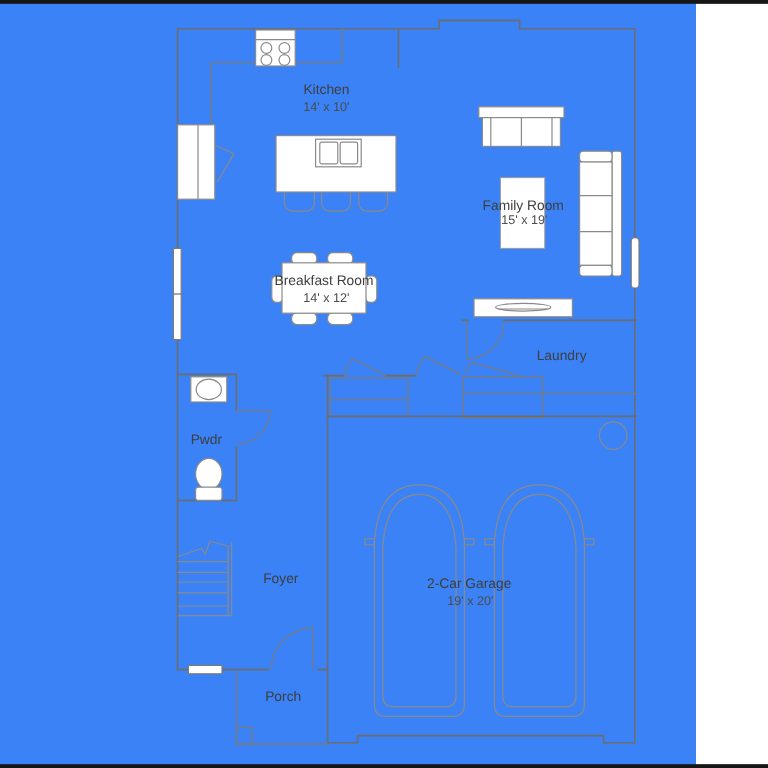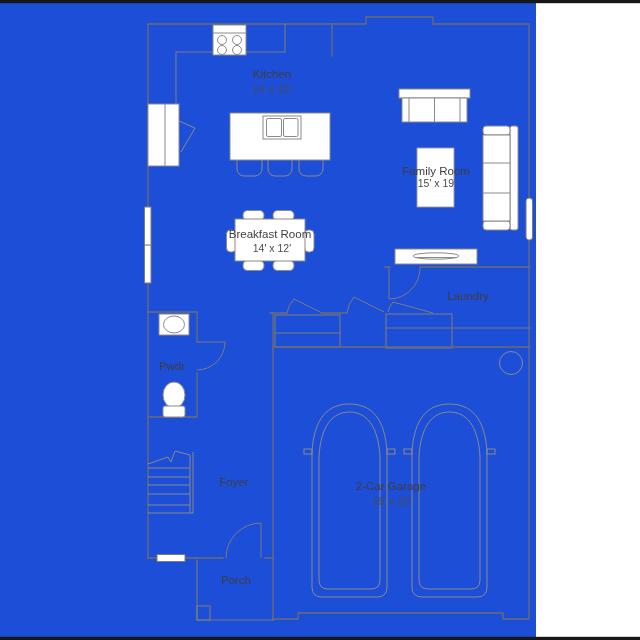--- a/index.html
+++ b/index.html
@@ -1,20 +1,20 @@
 <!DOCTYPE html>
 <html><head>
 <meta charset="utf-8">
 <style>
   html,body{
     margin:0;padding:0;width:640px;height:640px;
     background:#ffffff;overflow:hidden;
     font-family:"Liberation Sans",sans-serif;
   }
-  #plan-wrap{position:relative;width:536px;height:640px;background:#1d4ed8;}
+  #plan-wrap{position:relative;width:580px;height:640px;background:#3b82f6;}
   svg{display:block;}
   .room-label{font-family:"Liberation Sans",sans-serif;font-size:11.5px;fill:#3e3e3e;text-anchor:middle;}
   .room-dim{font-family:"Liberation Sans",sans-serif;font-size:10.5px;fill:#4c4c4c;text-anchor:middle;}
   .wall{fill:none;stroke:#6d6d6d;stroke-width:1.3;stroke-linecap:square;}
   .wall-thin{fill:none;stroke:#7b7b7b;stroke-width:1.1;stroke-linecap:square;}
   .door{fill:none;stroke:#7b7b7b;stroke-width:1;}
   .furn{fill:#ffffff;stroke:#8a8a8a;stroke-width:1;}
   .furn-line{fill:none;stroke:#8a8a8a;stroke-width:1;}
   .light{fill:#ffffff;stroke:#9b9b9b;stroke-width:0.9;}
   .winfill{fill:#ffffff;stroke:#7b7b7b;stroke-width:1;}

